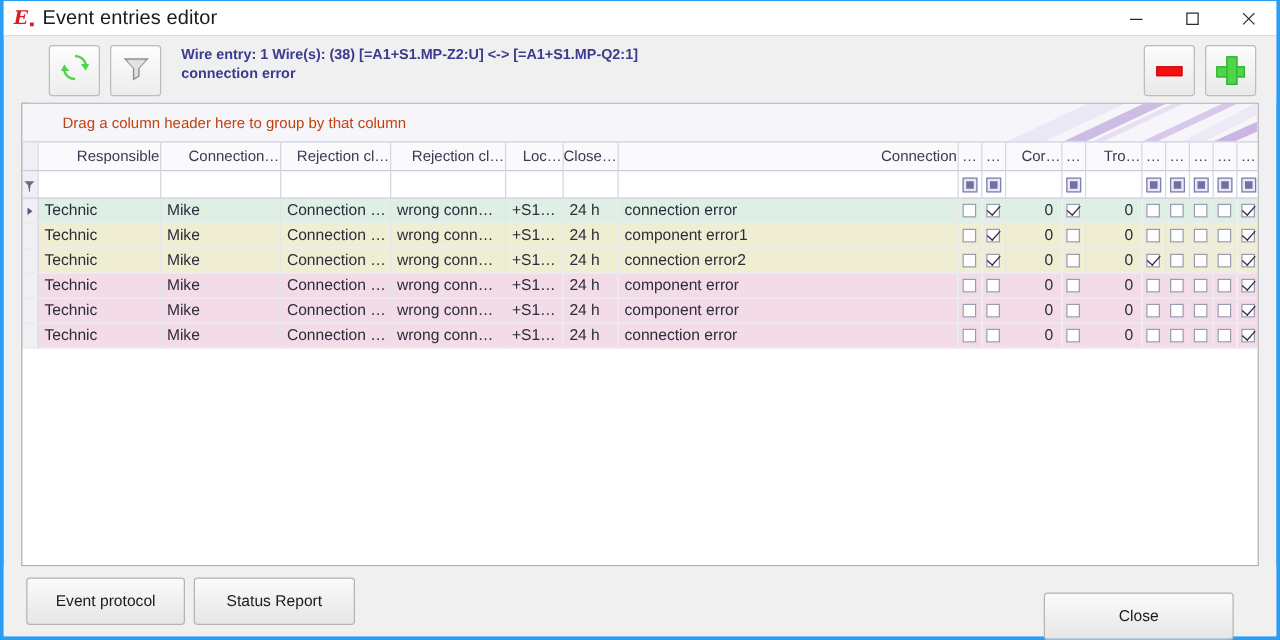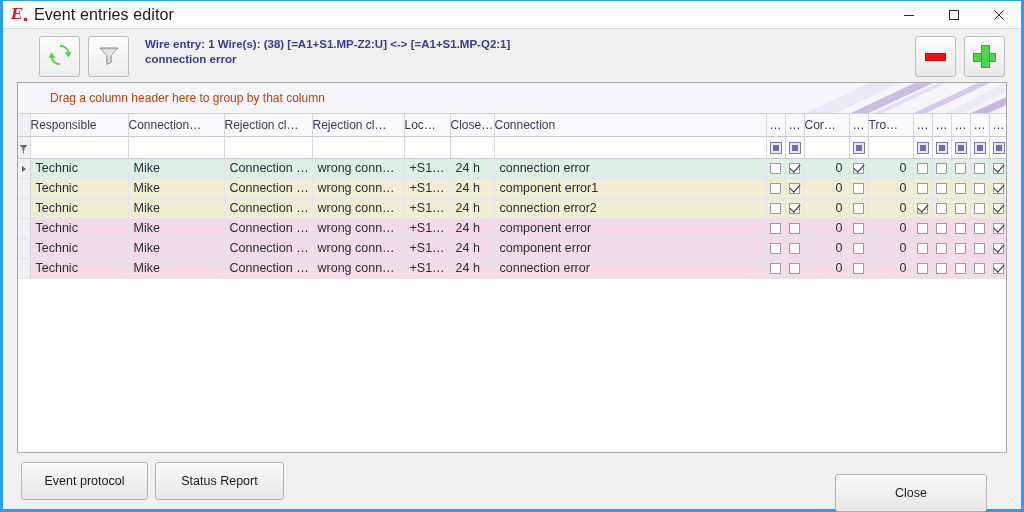--- a/index.html
+++ b/index.html
@@ -201,21 +201,21 @@
     overflow: hidden;
     white-space: nowrap;
   }
   thead th {
     height: 22px;
     background: #fafafc;
     border-right: 1px solid #d6d6e2;
     border-bottom: 1px solid #c9c9d8;
     font-weight: normal;
     color: #3a3a55;
-    text-align: left;
+    text-align: right;
     padding-left: 5px;
     box-sizing: border-box;
     font-size: 12px;
   }
   thead th.center { text-align: center; padding-left: 0; }
   thead th.rowhdr { width: 12px; padding-left: 0; background: #f0f0f4; }
 
   tr.filterrow td {
     height: 22px;
     background: #ffffff;

